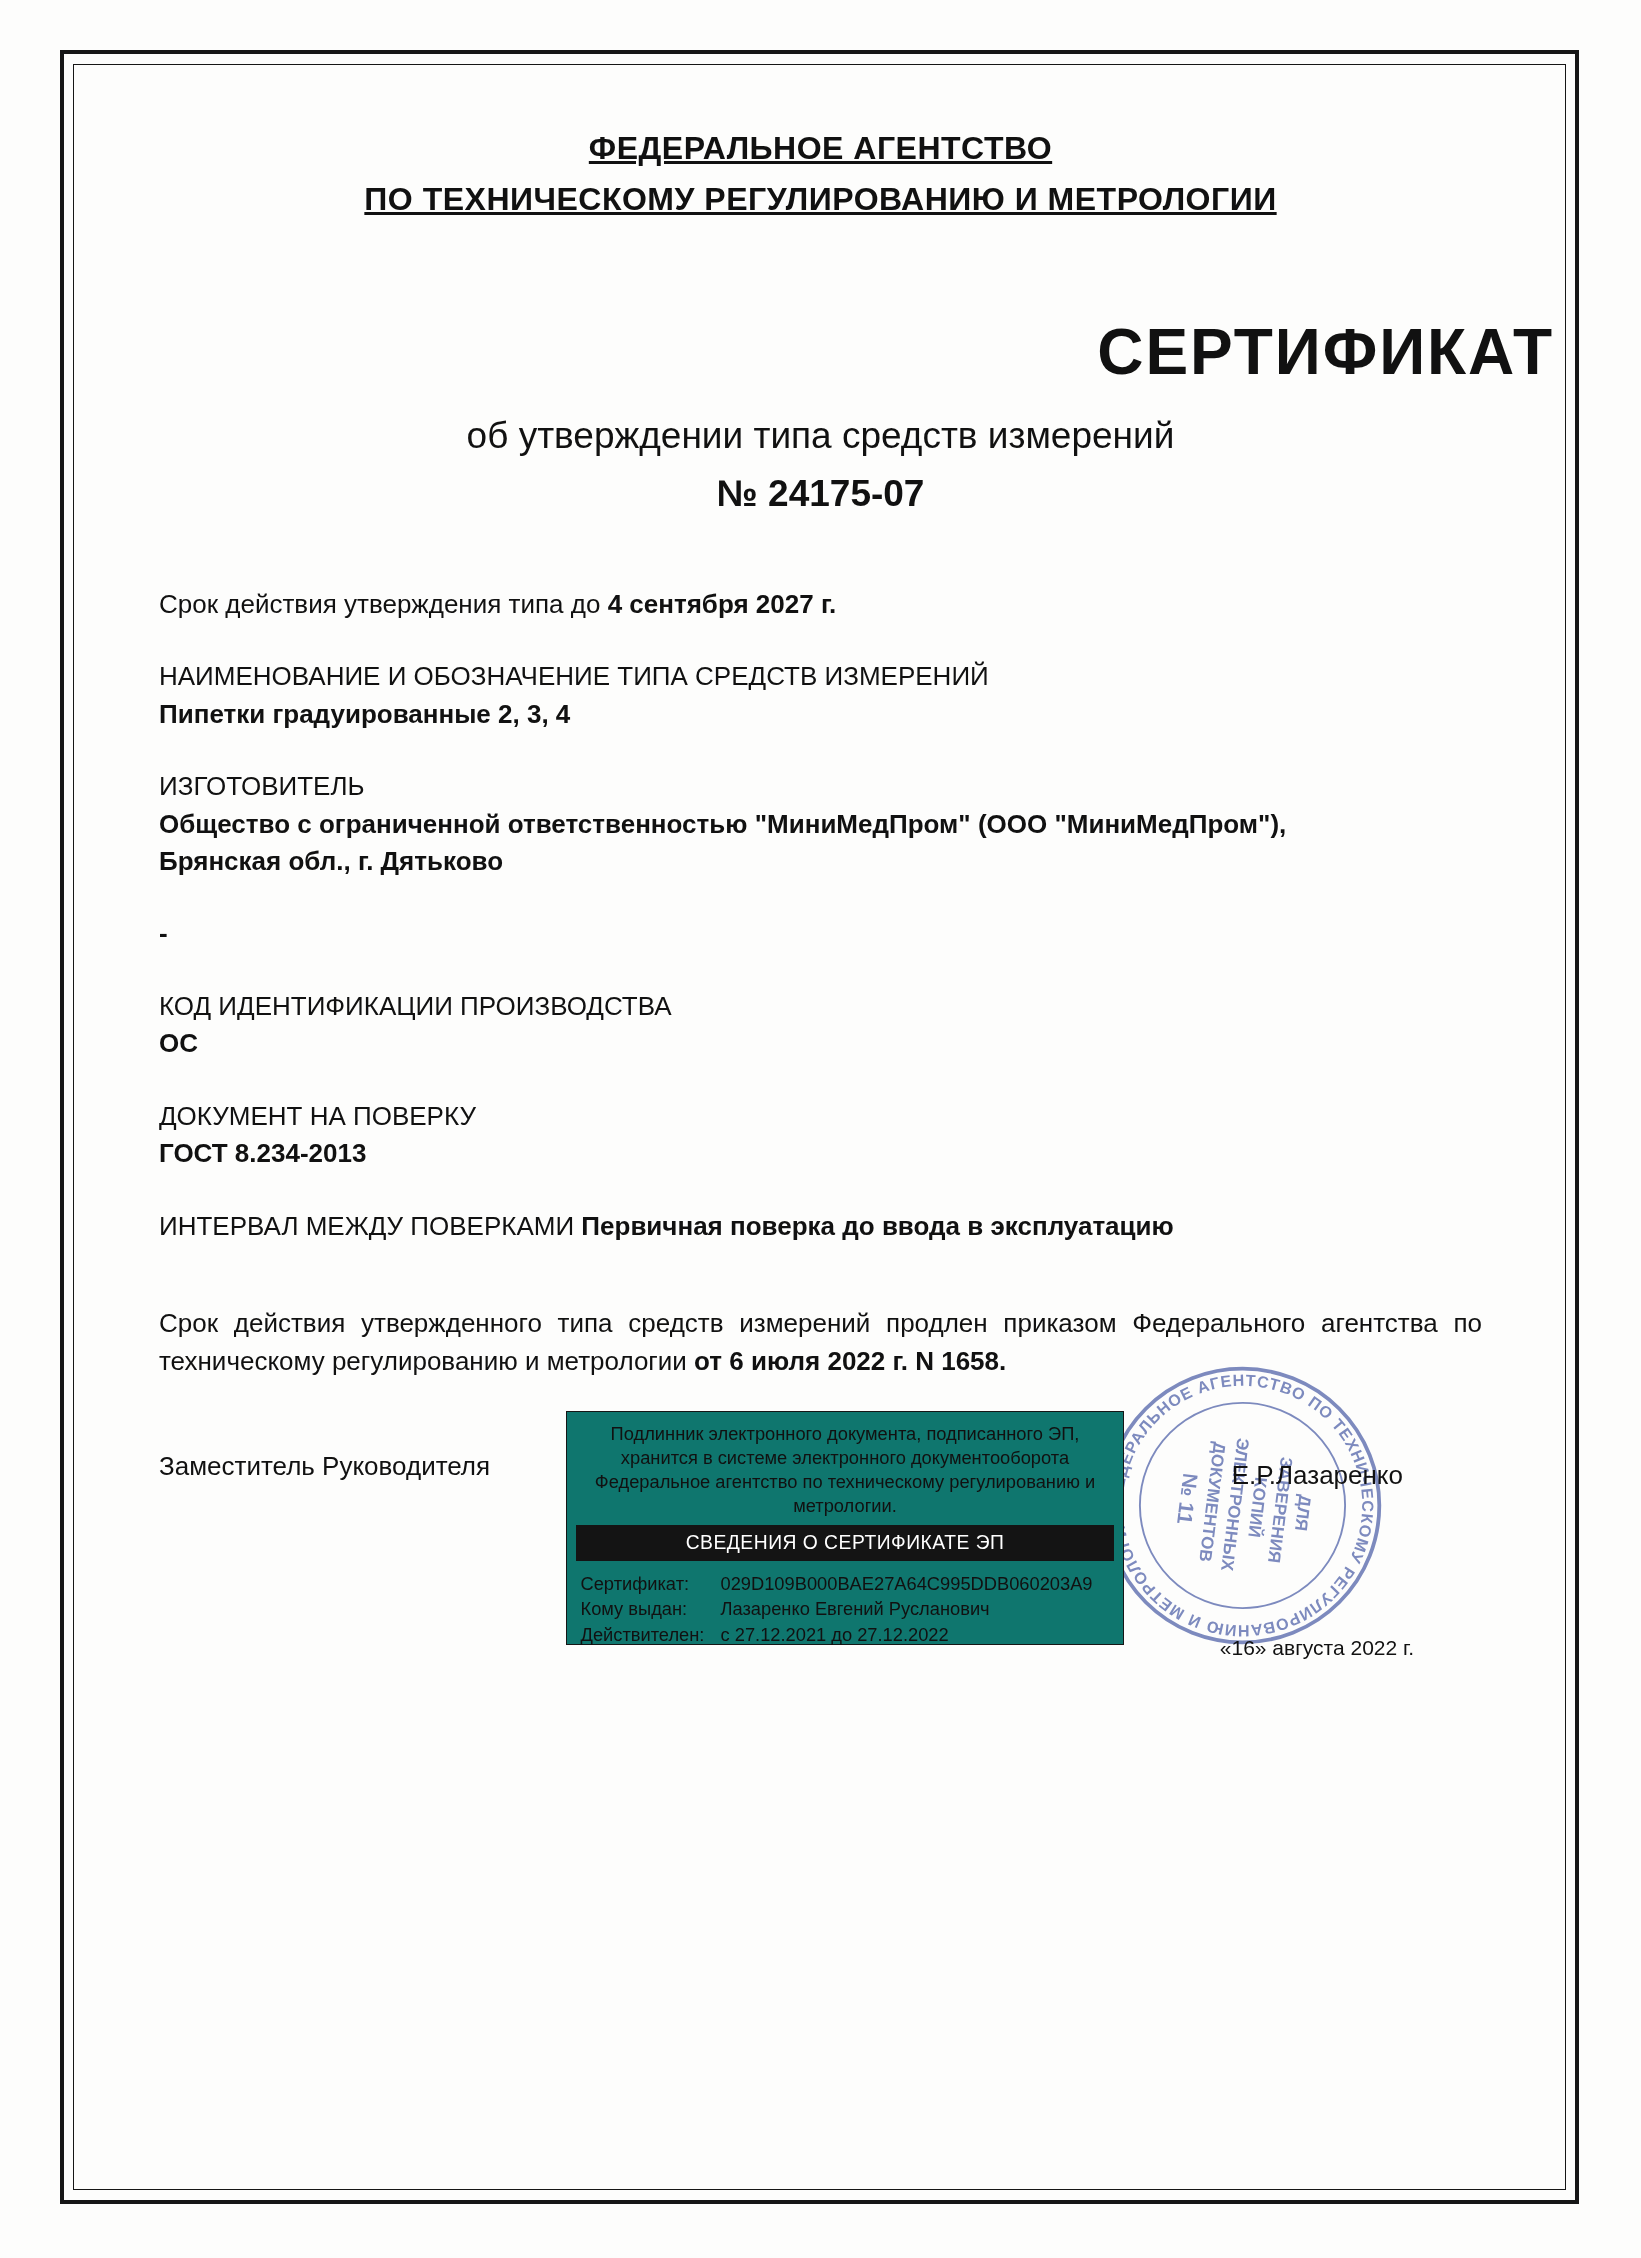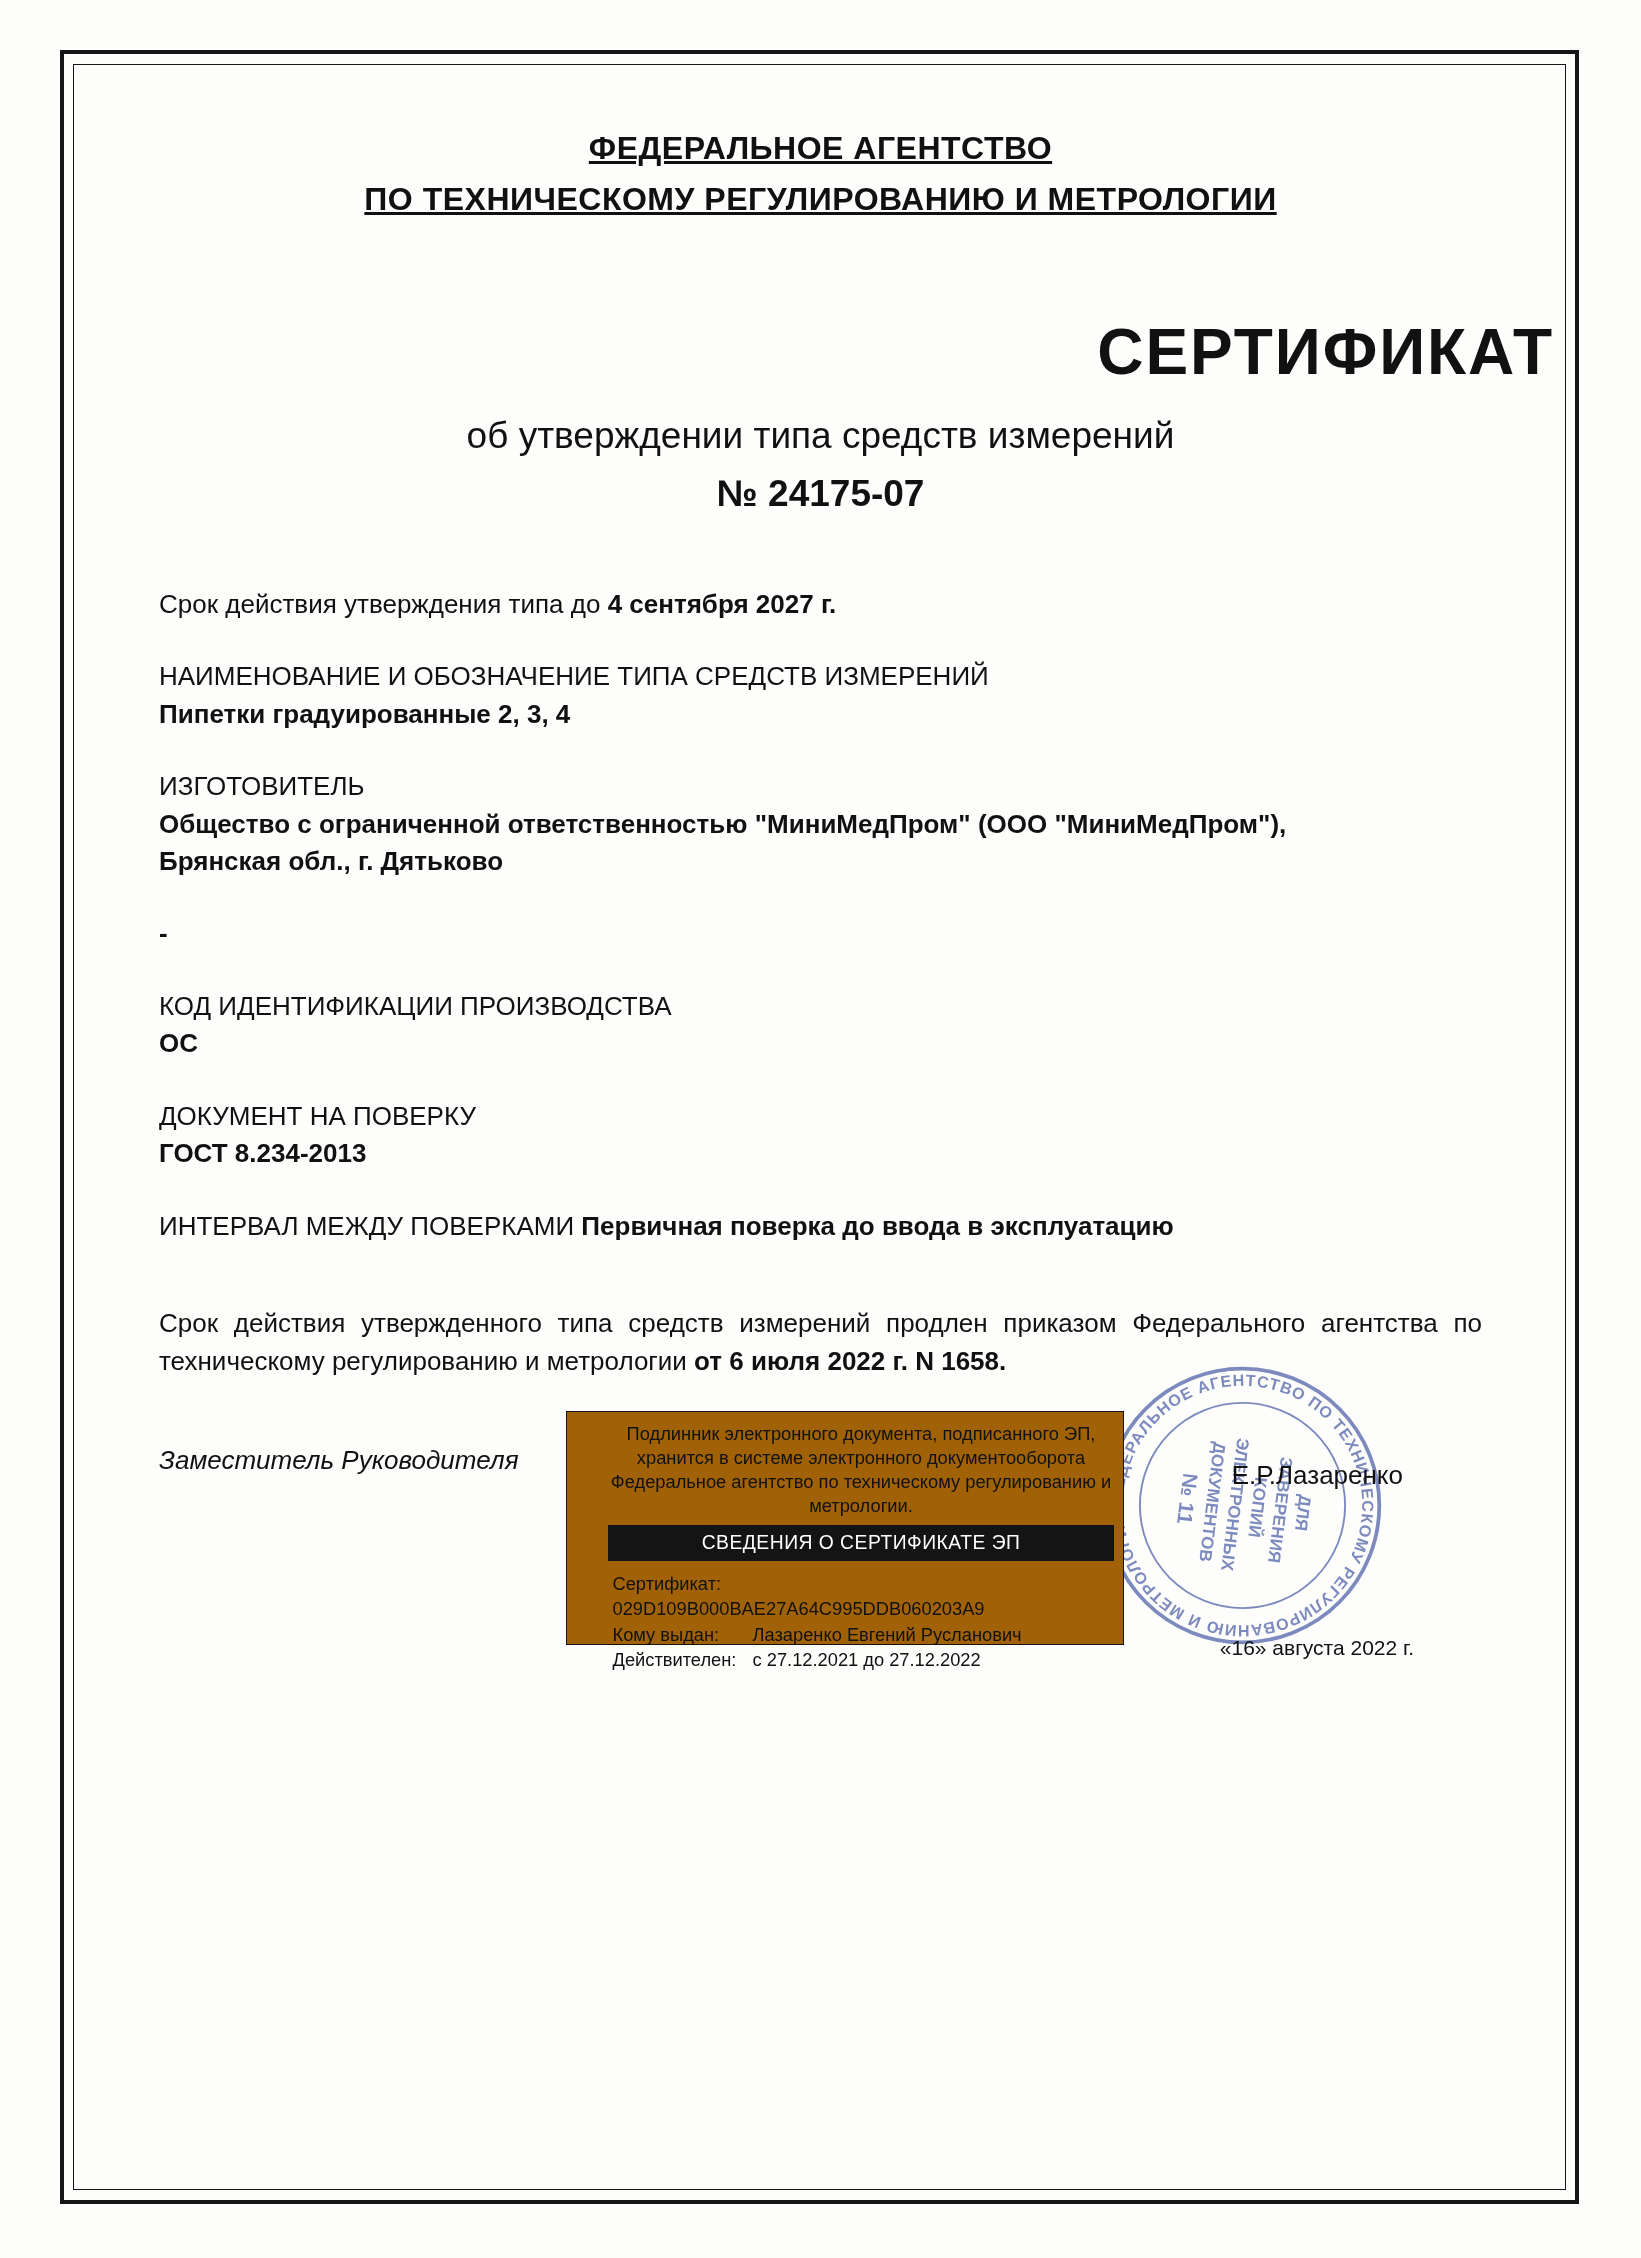--- a/index.html
+++ b/index.html
@@ -75,45 +75,43 @@
   }
   .prolong p { margin: 0; }
 
   .sig-area {
     position: relative;
     margin-top: 31px;
     height: 348px;
   }
   .sig-title {
     position: absolute;
-    left: 0; top: 31px;
+    left: 0; top: 37px;
     z-index: 3;
-    font-style: italic;
   }
   .sig-name {
     position: absolute;
     right: 79px; top: 46px;
     z-index: 3;
   }
   .sig-date {
     position: absolute;
     right: 68px; top: 222px;
     font-size: 21px;
     z-index: 3;
   }
 
   .esign-box {
     position: absolute;
     left: 407px; top: 0;
     width: 558px; height: 234px;
-    background: #a16207;
+    background: #0f766e;
     border: 1.9px solid #161616;
     z-index: 2;
     box-sizing: border-box;
-    padding-left: 32px;
   }
   .esign-head {
     padding: 9.7px 11.6px 1.9px;
     text-align: center;
     font-size: 18.3px;
     line-height: 1.32;
   }
   .esign-bar {
     margin: 4.8px 8.7px 0;
     background: #141414;

